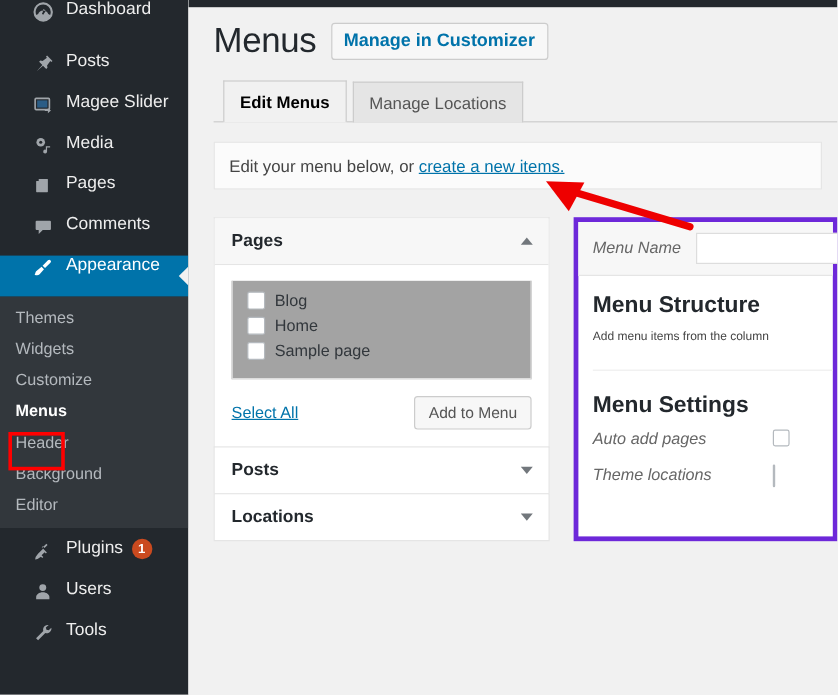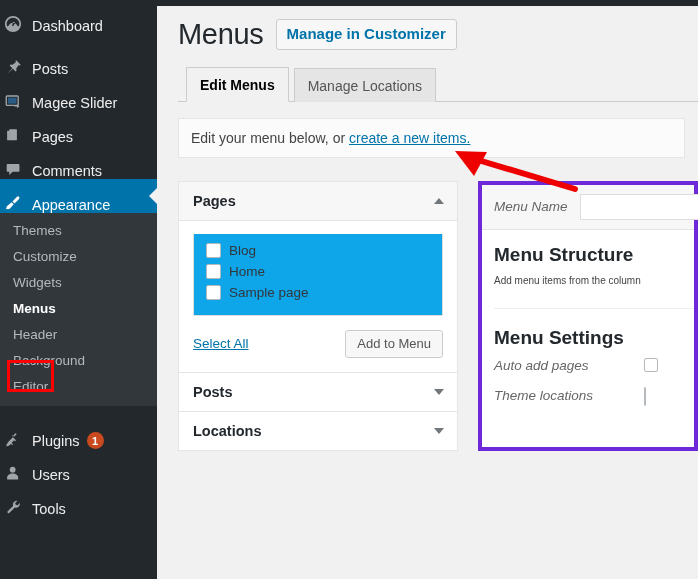--- a/index.html
+++ b/index.html
@@ -13,23 +13,23 @@
 
   
   .sidebar {
     width: 157px; min-width: 157px; height: 579px;
     background: #23282d;
     color: #eee;
     position: relative;
     overflow: hidden;
   }
   .menu-item {
-    display: flex; align-items: flex-end;
+    display: flex; align-items: flex-start;
     height: 34px;
-    padding-left: 3px;
+    padding-left: 26px;
     font-size: 14.5px;
     color: #eee;
     position: relative;
   }
   .menu-item .ico {
     width: 20px; height: 20px; min-width: 20px;
     margin-right: 9px;
     display: flex; align-items: center; justify-content: center;
     color: #a0a5aa;
   }
@@ -187,21 +187,21 @@
   .inner-tab.active {
     color: #32373c;
     background: #fff;
     border: 1px solid #ddd;
     border-bottom: 1px solid #fff;
   }
   .listbox {
     border: 1px solid #ddd;
     border-top: none;
     padding: 9px 10px 9px 12px;
-    background: #0ea5e9;
+    background: #a3a3a3;
     height: 82px;
   }
   .check-row {
     display: flex; align-items: center;
     font-size: 13.5px; color: #32373c;
     margin-bottom: 6px;
   }
   .cbox {
     width: 15px; height: 15px; min-width: 15px;
     border: 1px solid #b4b9be;
@@ -303,20 +303,30 @@
       <span class="ico">
         <svg width="17" height="17" viewBox="0 0 20 20" fill="currentColor">
           <rect x="1.5" y="3.5" width="14" height="11" rx="1" fill="none" stroke="currentColor" stroke-width="1.6"></rect>
           <rect x="3.5" y="5.5" width="10" height="7" fill="#2b5d86"></rect>
           <path d="M14 13l3 2.5-3 2.5v-2h-3v-1h3z"></path>
         </svg>
       </span>
       <span>Magee Slider</span>
     </div>
 
+    <div class="menu-item">
+      <span class="ico">
+        <svg width="17" height="17" viewBox="0 0 20 20" fill="currentColor">
+          <circle cx="7" cy="6.5" r="4.2"></circle>
+          <circle cx="7" cy="6.5" r="1.5" fill="#23282d"></circle>
+          <path d="M12 10.5h1.2v5.2a1.9 1.9 0 11-1.2-1.8V10.5zM13.2 10.5h3v1.2h-3z"></path>
+        </svg>
+      </span>
+      <span>Media</span>
+    </div>
 
     <div class="menu-item">
       <span class="ico">
         <svg width="17" height="17" viewBox="0 0 20 20" fill="currentColor">
           <rect x="5" y="2.5" width="9" height="13" rx="0.6"></rect>
           <rect x="2.5" y="4.5" width="3" height="11" rx="0.6"></rect>
         </svg>
       </span>
       <span>Pages</span>
     </div>
@@ -337,24 +347,24 @@
         </svg>
       </span>
       <span>Appearance</span>
     </div>
 
     <div class="submenu">
       <div class="submenu-item">
         <span>Themes</span>
       </div>
       <div class="submenu-item">
+        <span>Widgets</span>
+      </div>
+      <div class="submenu-item">
         <span>Customize</span>
-      </div>
-      <div class="submenu-item">
-        <span>Widgets</span>
       </div>
       <div class="submenu-item active">
         <span>Menus</span>
       </div>
       <div class="submenu-item">
         <span>Header</span>
       </div>
       <div class="submenu-item">
         <span>Background</span>
       </div>

